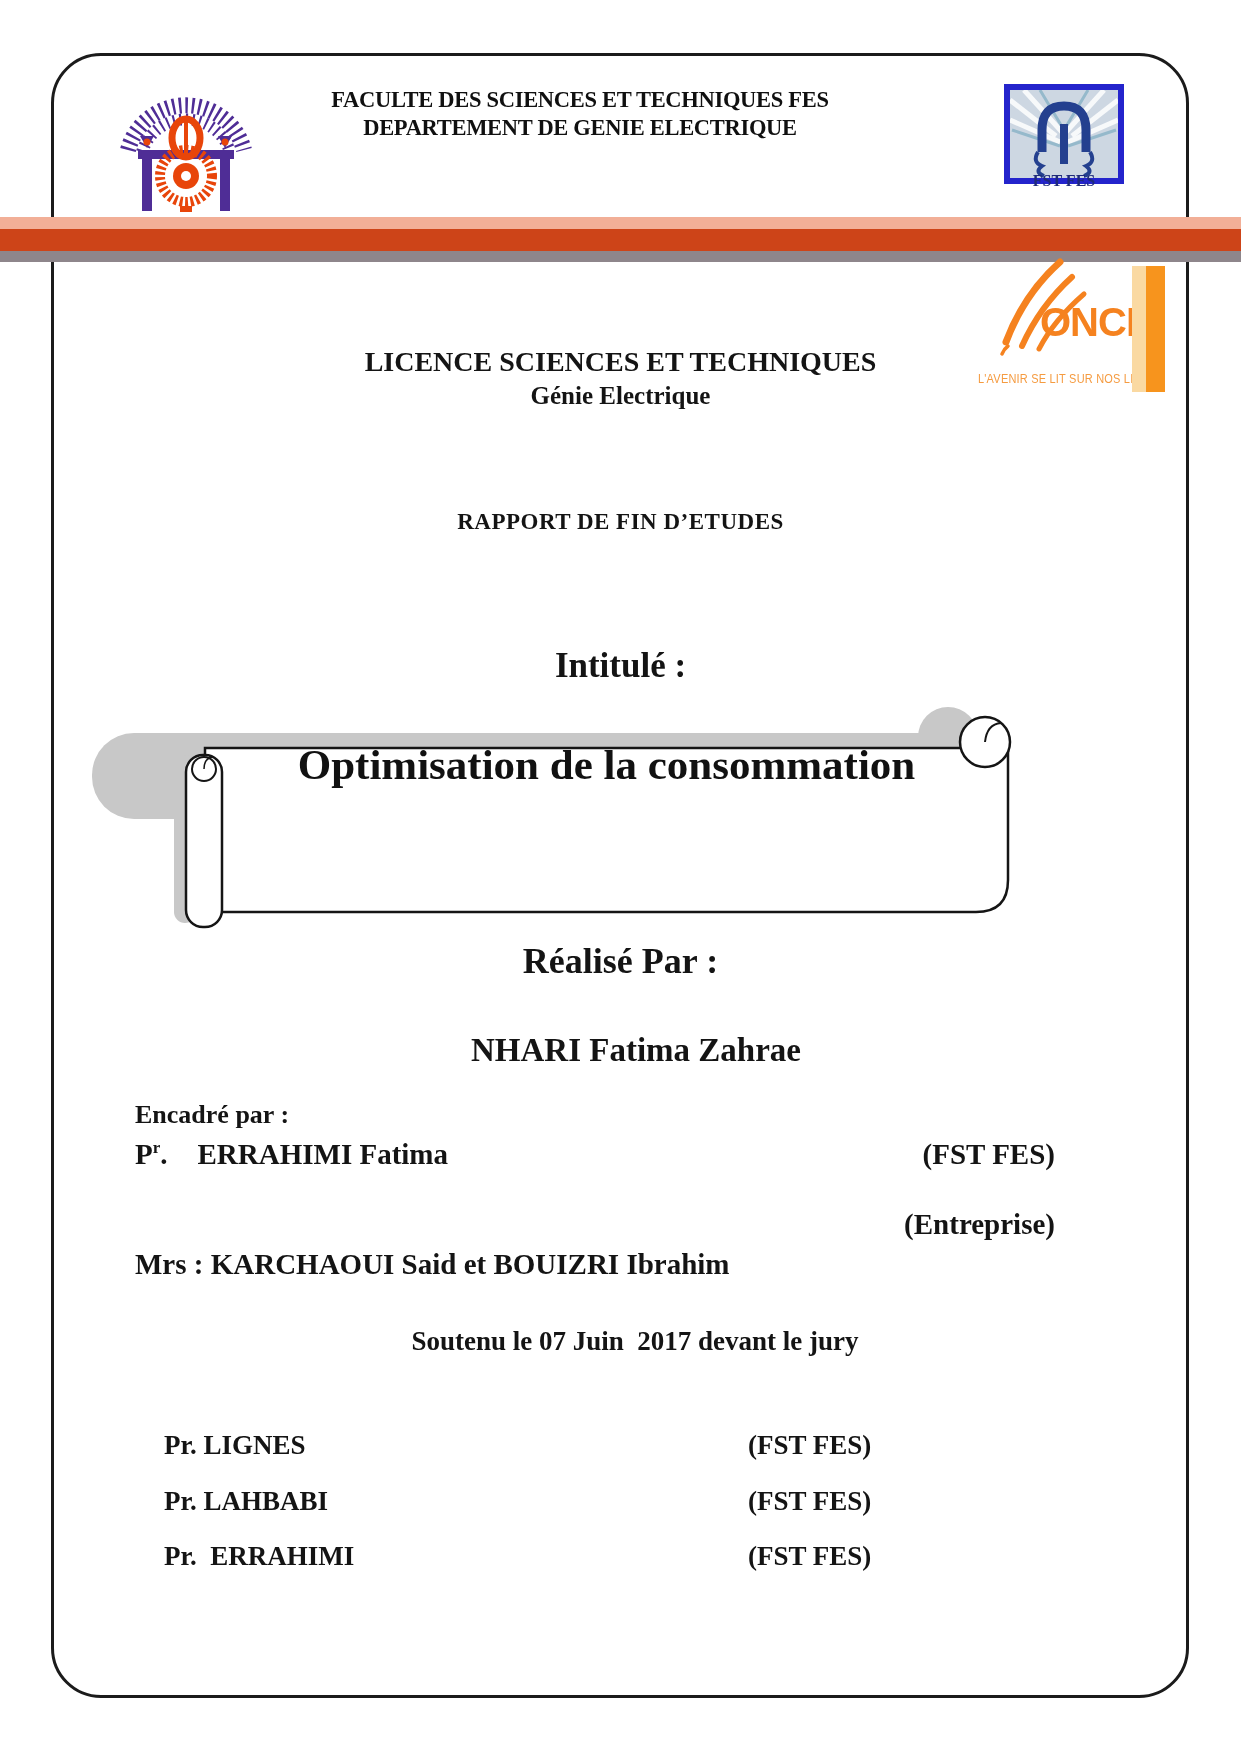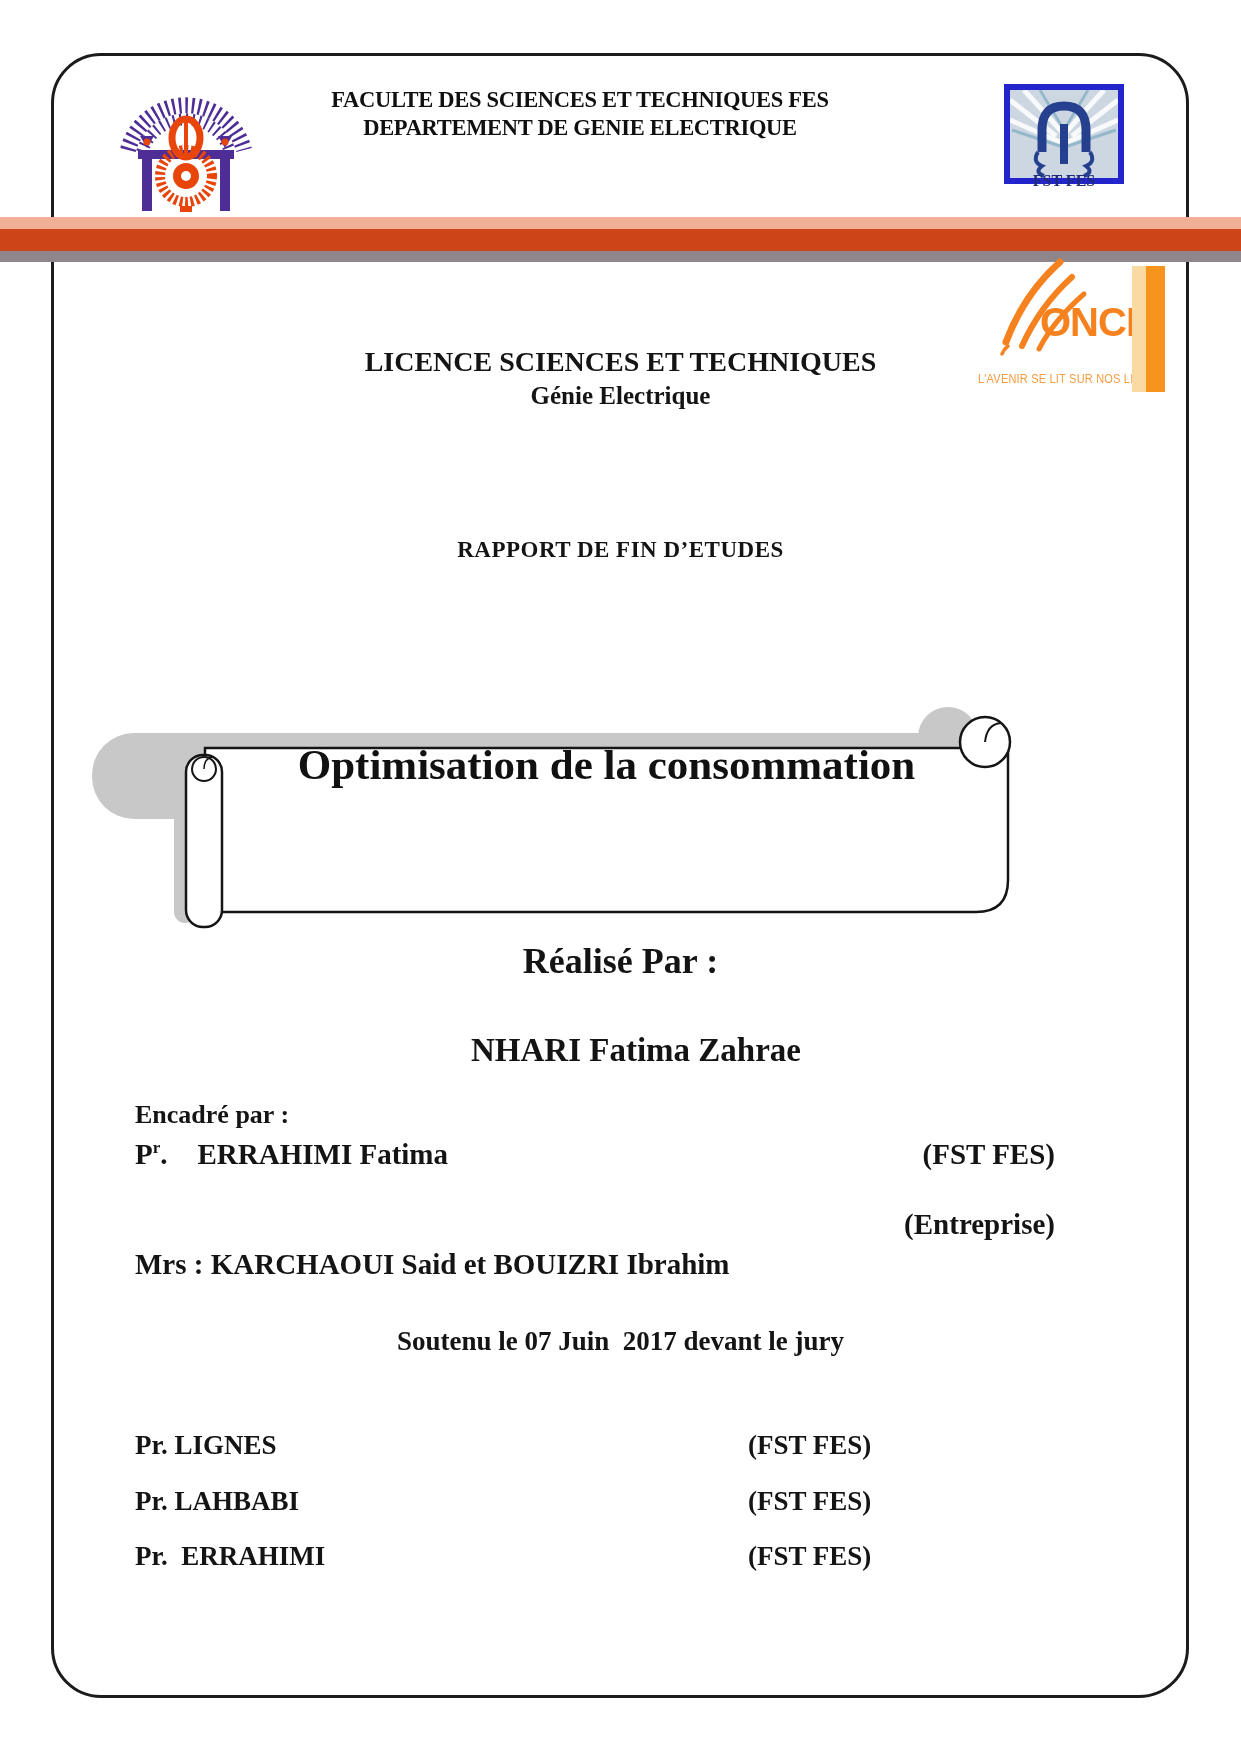--- a/index.html
+++ b/index.html
@@ -66,21 +66,21 @@
     transform: scaleY(1.15);
     white-space: nowrap;
   }
   .oncf-flag { left: 1132px; top: 266px; width: 33px; height: 126px; display: flex; }
   .oncf-flag .lite { width: 14px; background: #fad9a2; }
   .oncf-flag .dark { width: 19px; background: #f7941d; }
 
   .centered { left: 51px; width: 1139px; text-align: center; font-weight: bold; }
   .degree   { top: 346px; font-size: 28px; }
   .major    { top: 382px; font-size: 25px; }
-  .report   { top: 537px; font-size: 23px; letter-spacing: 0.5px; }
+  .report   { top: 509px; font-size: 23px; letter-spacing: 0.5px; }
   .intitule { top: 646px; font-size: 35px; }
 
   
   .banner-svg { left: 88px; top: 697px; }
   .banner-title {
     left: 205px; top: 736px; width: 803px;
     text-align: center;
     font-weight: bold;
     font-size: 43px;
     line-height: 58px;
@@ -104,21 +104,21 @@
   .enc-aff.r2 { top: 1208px; }
 
   .soutenu { top: 1326px; font-size: 27px; }
 
   .jury-name { left: 135px; font-weight: bold; font-size: 27px; }
   .jury-aff  { left: 748px; font-weight: bold; font-size: 27px; }
   .jr1 { top: 1430px; }
   .jr2 { top: 1486px; }
   .jr3 { top: 1541px; }
 
-  .pre { white-space: pre-wrap; }
+  .pre { white-space: pre-wrap; padding-left: 29px; }
 </style>
 </head>
 <body>
 
 <div class="page">
 
   <div class="abs frame"></div>
 
   <div class="abs logo-usmba">
     <svg width="144" height="148" viewBox="0 0 144 148">
@@ -186,20 +186,21 @@
   <div class="abs oncf-name">ONCF</div>
   <div class="abs oncf-tagline">L'AVENIR SE LIT SUR NOS LIGNES</div>
   <div class="abs oncf-flag">
     <div class="lite"></div>
     <div class="dark"></div>
   </div>
 
   <div class="abs centered degree">LICENCE SCIENCES ET TECHNIQUES</div>
   <div class="abs centered major">Génie Electrique</div>
   <div class="abs centered report">RAPPORT DE FIN D’ETUDES</div>
+  <div class="abs centered intitule">Intitulé :</div>
 
   <div class="abs banner-svg">
     <svg width="930" height="245" viewBox="0 0 930 245">
       <rect x="4" y="36" width="890" height="86" rx="42" fill="#c8c8c8"></rect>
       <circle cx="860" cy="40" r="30" fill="#c8c8c8"></circle>
       <path d="M117 51 H920 V183 Q920 215 888 215 H117 Z" fill="#ffffff" stroke="#151515" stroke-width="2.5"></path>
       <circle cx="897" cy="45" r="25" fill="#ffffff" stroke="#151515" stroke-width="2.5"></circle>
       <path d="M897 45 Q899 27 913 26" fill="none" stroke="#151515" stroke-width="2"></path>
       <rect x="86" y="58" width="22" height="168" rx="11" fill="#c8c8c8"></rect>
       <rect x="98" y="58" width="36" height="172" rx="17" fill="#ffffff" stroke="#151515" stroke-width="2.5"></rect>

